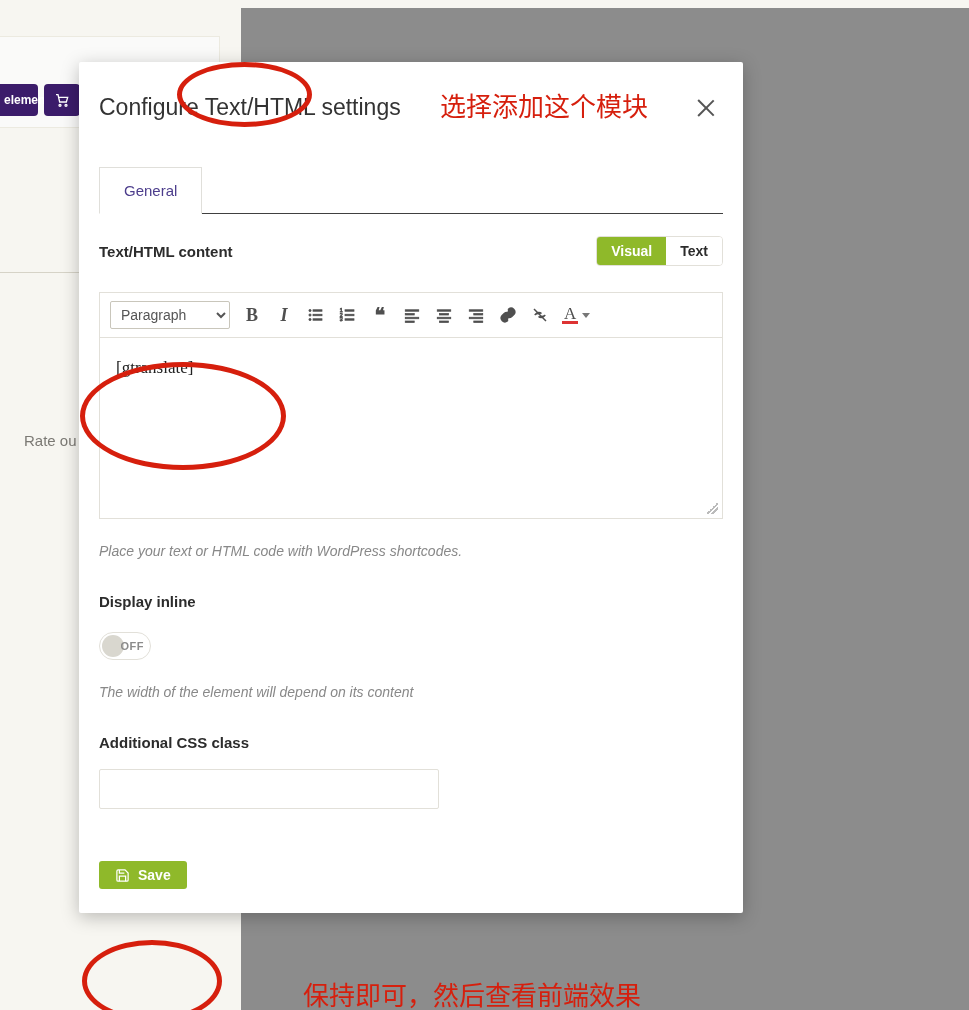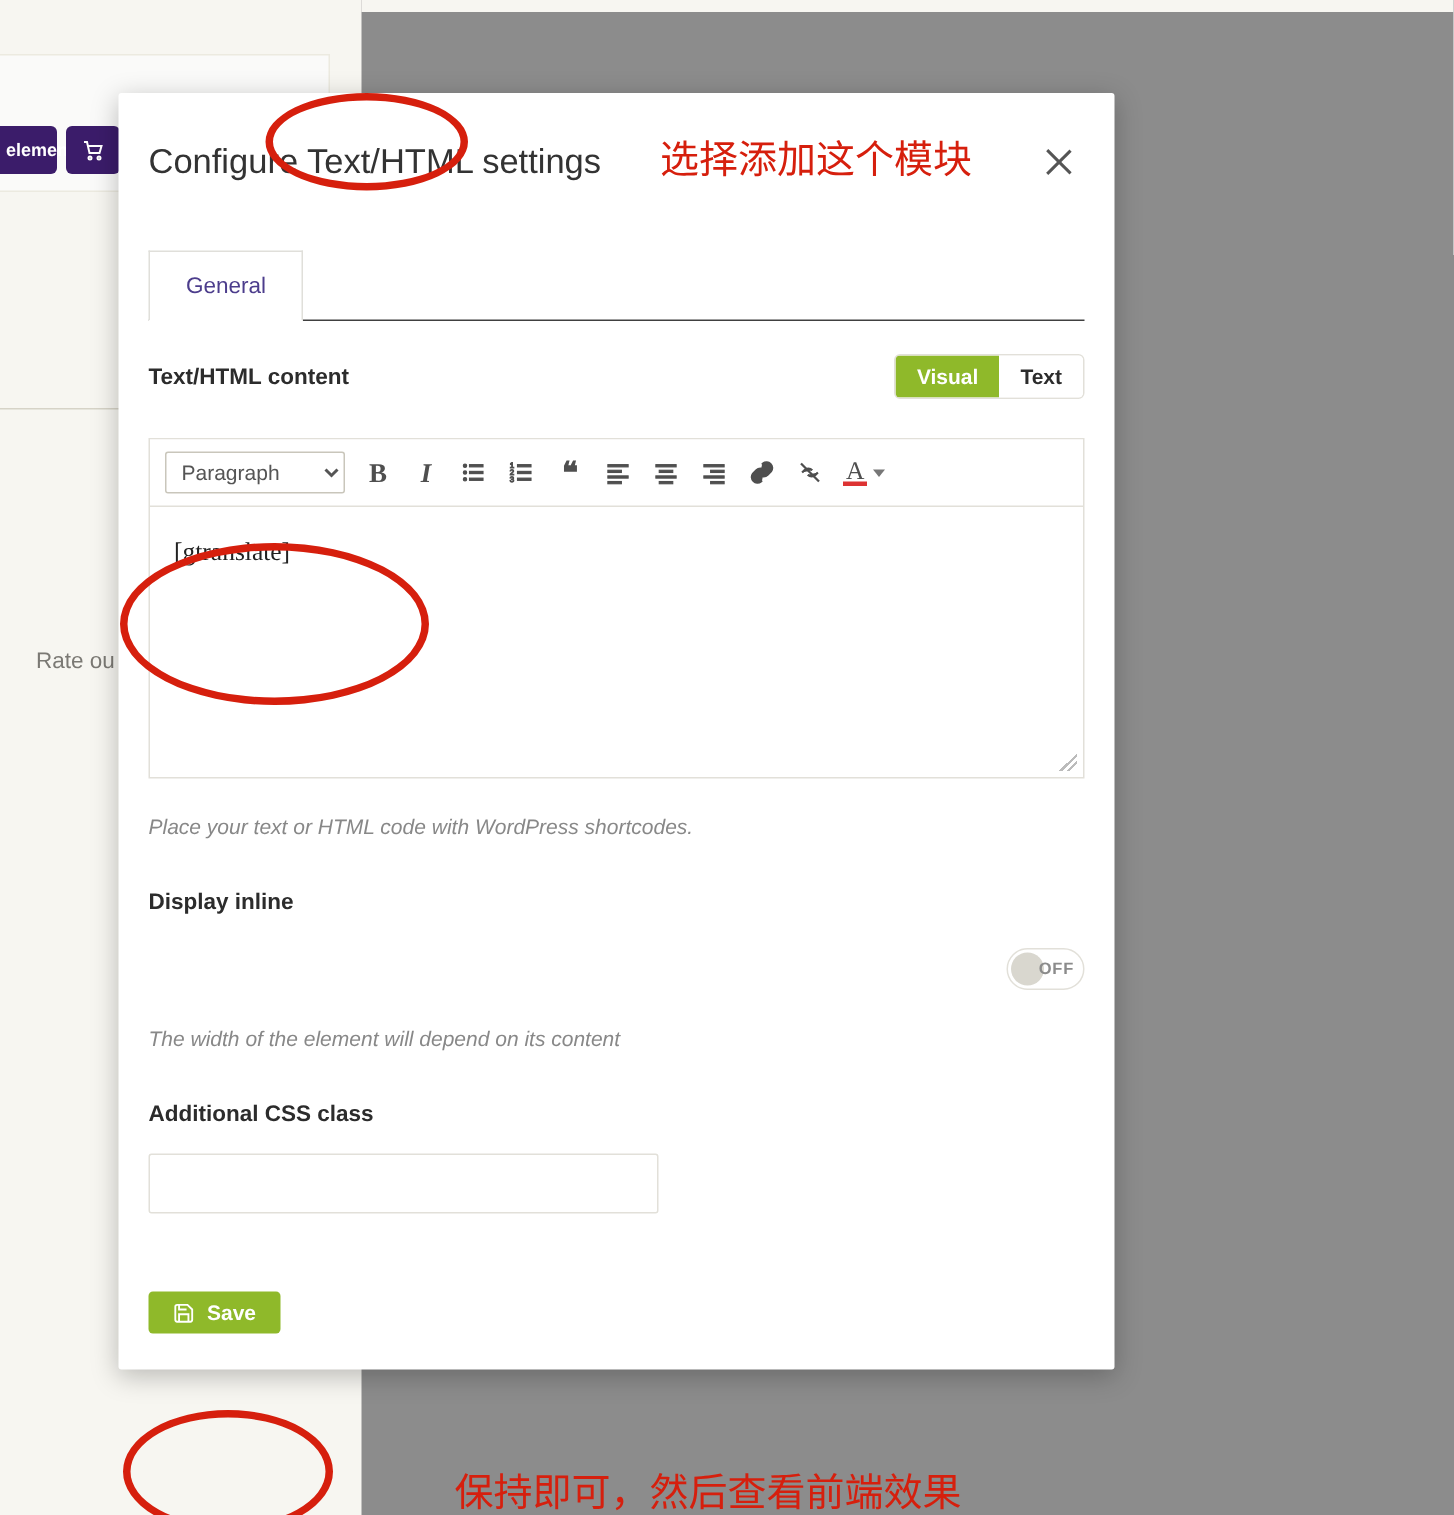--- a/index.html
+++ b/index.html
@@ -214,21 +214,20 @@
     font-weight: 600;
     color: #2c2c2c;
     margin-top: 34px;
   }
 
   .toggle {
     display: flex;
     align-items: center;
     gap: 10px;
     margin-top: 22px;
-    justify-content: flex-end;
   }
   .toggle-switch {
     width: 52px; height: 28px;
     border-radius: 14px;
     border: 1px solid #e2e0d9;
     position: relative;
     background: #fff;
     cursor: pointer;
   }
   .toggle-knob {

